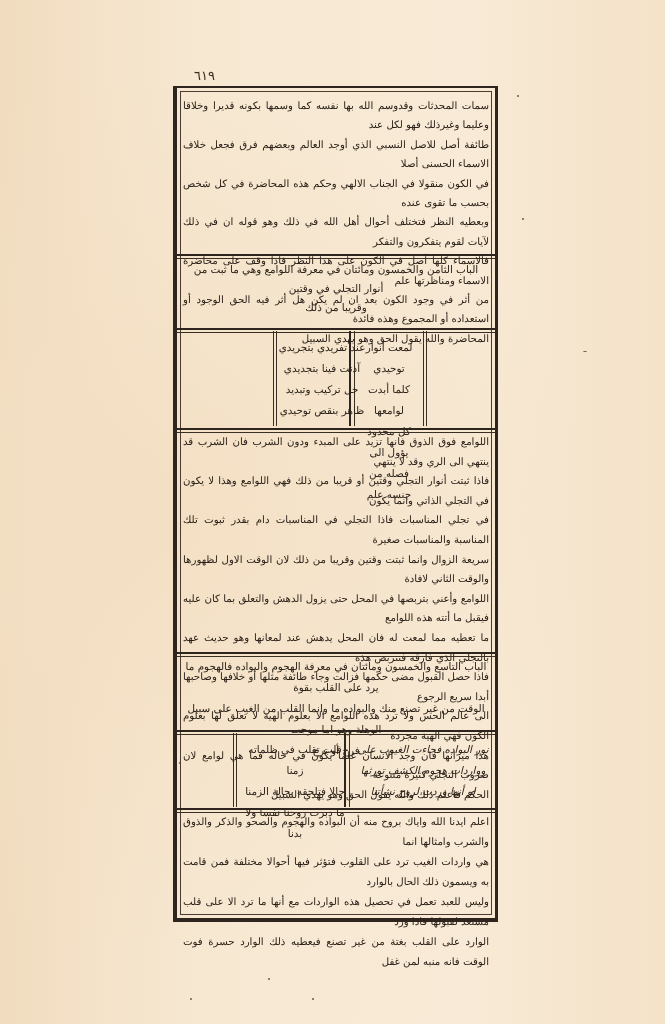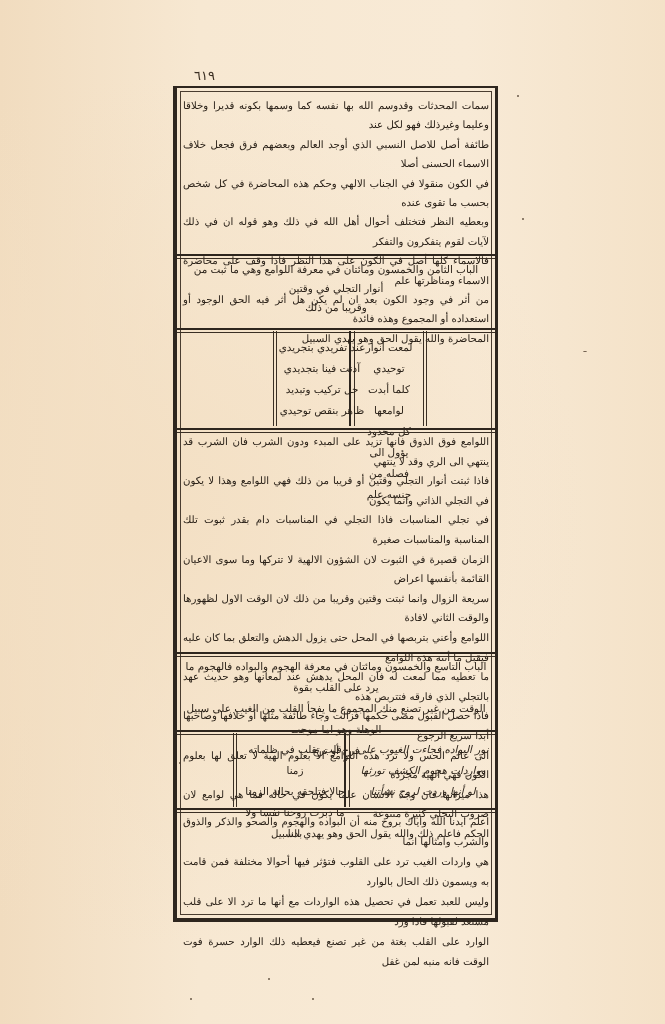--- a/index.html
+++ b/index.html
@@ -134,35 +134,34 @@
       <div>ظاهر بنقص توحيدي</div>
     </div>
   </div>
 
   <div class="rule double" style="top:340px;"></div>
 
   <div class="block" style="top:344px;line-height:19.6px;">
     <p>اللوامع فوق الذوق فانها تزيد على المبدء ودون الشرب فان الشرب قد ينتهي الى الري وقد لا ينتهي</p>
     <p>فاذا ثبتت أنوار التجلي وقتين أو قريبا من ذلك فهي اللوامع وهذا لا يكون في التجلي الذاتي وانما يكون</p>
     <p>في تجلي المناسبات فاذا التجلي في المناسبات دام بقدر ثبوت تلك المناسبة والمناسبات صغيرة</p>
-    <p>الزمان قصيرة في الثبوت لان الشؤون الالهية لا تتركها وما سوى الاعيان القائمة بأنفسها اعراض</p>
     <p>سريعة الزوال وانما ثبتت وقتين وقريبا من ذلك لان الوقت الاول لظهورها والوقت الثاني لافادة</p>
     <p>اللوامع وأعني بتربصها في المحل حتى يزول الدهش والتعلق بما كان عليه فيقبل ما أتته هذه اللوامع</p>
     <p>ما تعطيه مما لمعت له فان المحل يدهش عند لمعانها وهو حديث عهد بالتجلي الذي فارقه فتتربص هذه</p>
     <p>فاذا حصل القبول مضى حكمها فزالت وجاء طائفة مثلها أو خلافها وصاحبها أبدا سريع الرجوع</p>
     <p>الى عالم الحس ولا ترد هذه اللوامع الا بعلوم الهية لا تعلق لها بعلوم الكون فهي الهية مجردة</p>
     <p>هذا ميزانها فان وجد الانسان علما يكون في حاله فما هي لوامع لان ضروب التجلي كثيرة متنوعة</p>
     <p>الحكم فاعلم ذلك والله يقول الحق وهو يهدي السبيل</p>
   </div>
 
   <div class="rule double" style="top:564px;"></div>
 
   <div class="heading" style="top:568px;line-height:21px;">
     <div>الباب التاسع والخمسون ومائتان في معرفة الهجوم والبواده فالهجوم ما يرد على القلب بقوة</div>
-    <div>الوقت من غير تصنع منك المجموع ما يفجأ القلب من الغيب على سبيل الوهلة وهو اما موجب</div>
+    <div>الوقت من غير تصنع منك والبواده ما وانما القلب من الغيب على سبيل الوهلة وهو اما موجب</div>
     <div>فرح أو ترح</div>
   </div>
 
   <div class="rule double" style="top:642px;"></div>
 
   <div class="poem" style="top:645px;height:74px;">
     <div class="vline" style="left:56px;"></div>
     <div class="vline" style="left:59px;"></div>
     <div class="vline thick" style="left:167px;"></div>
     <div class="vline" style="left:172px;"></div>

